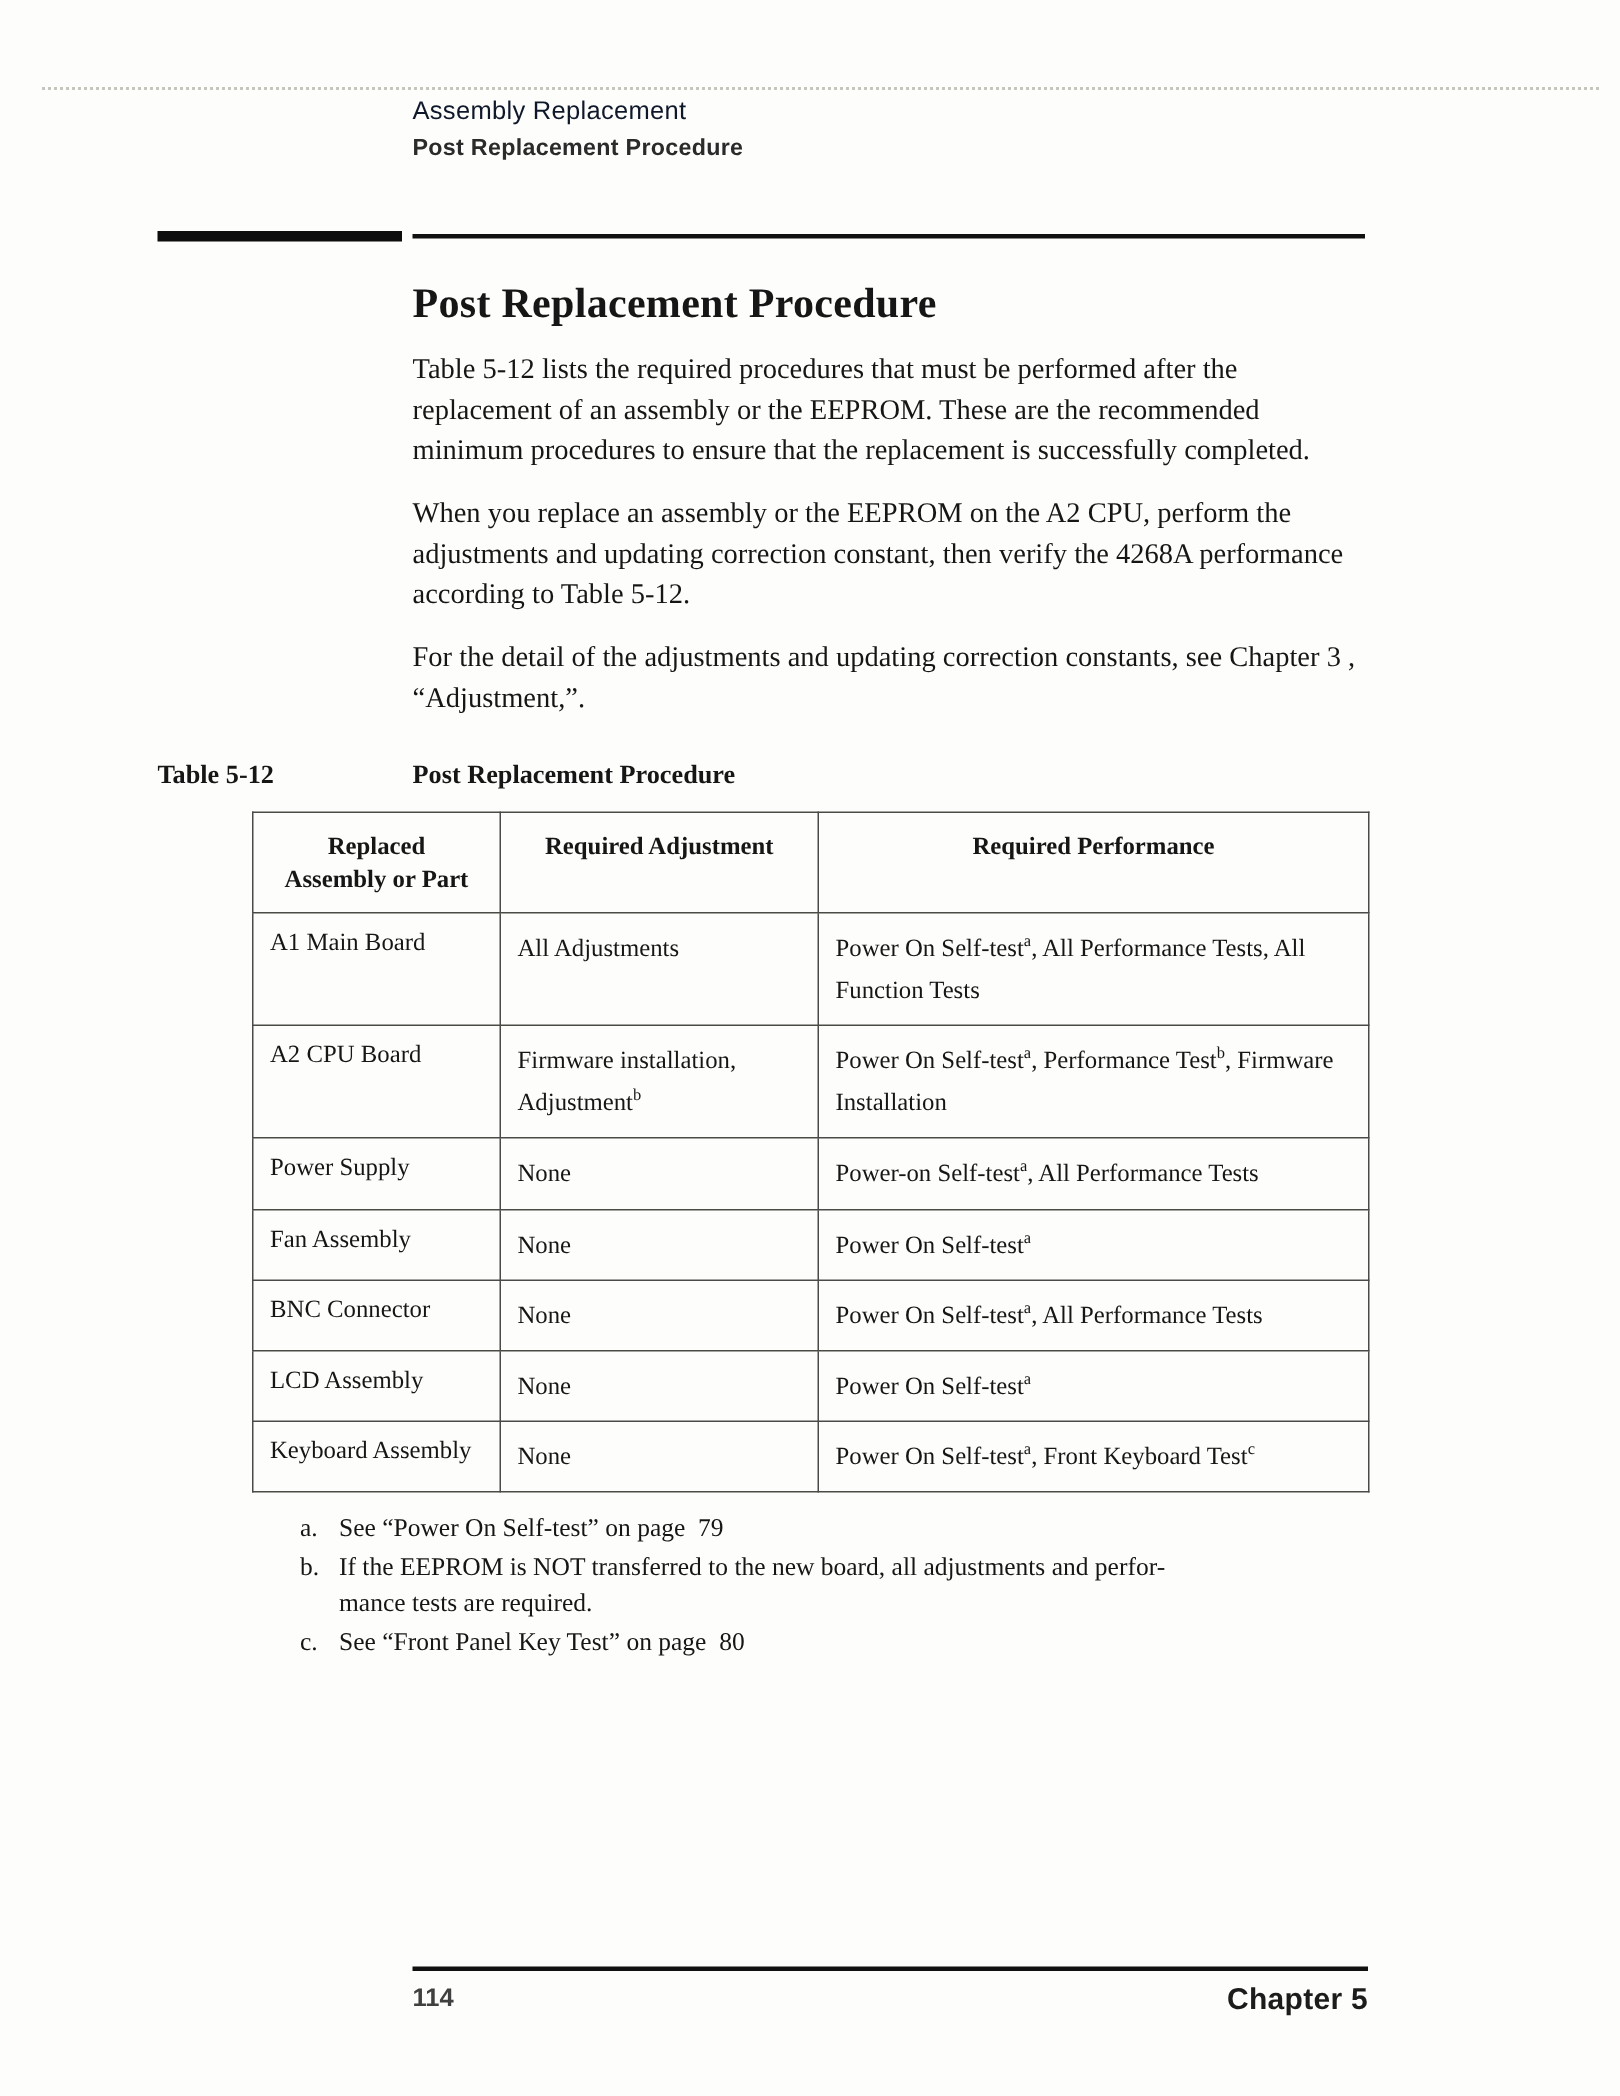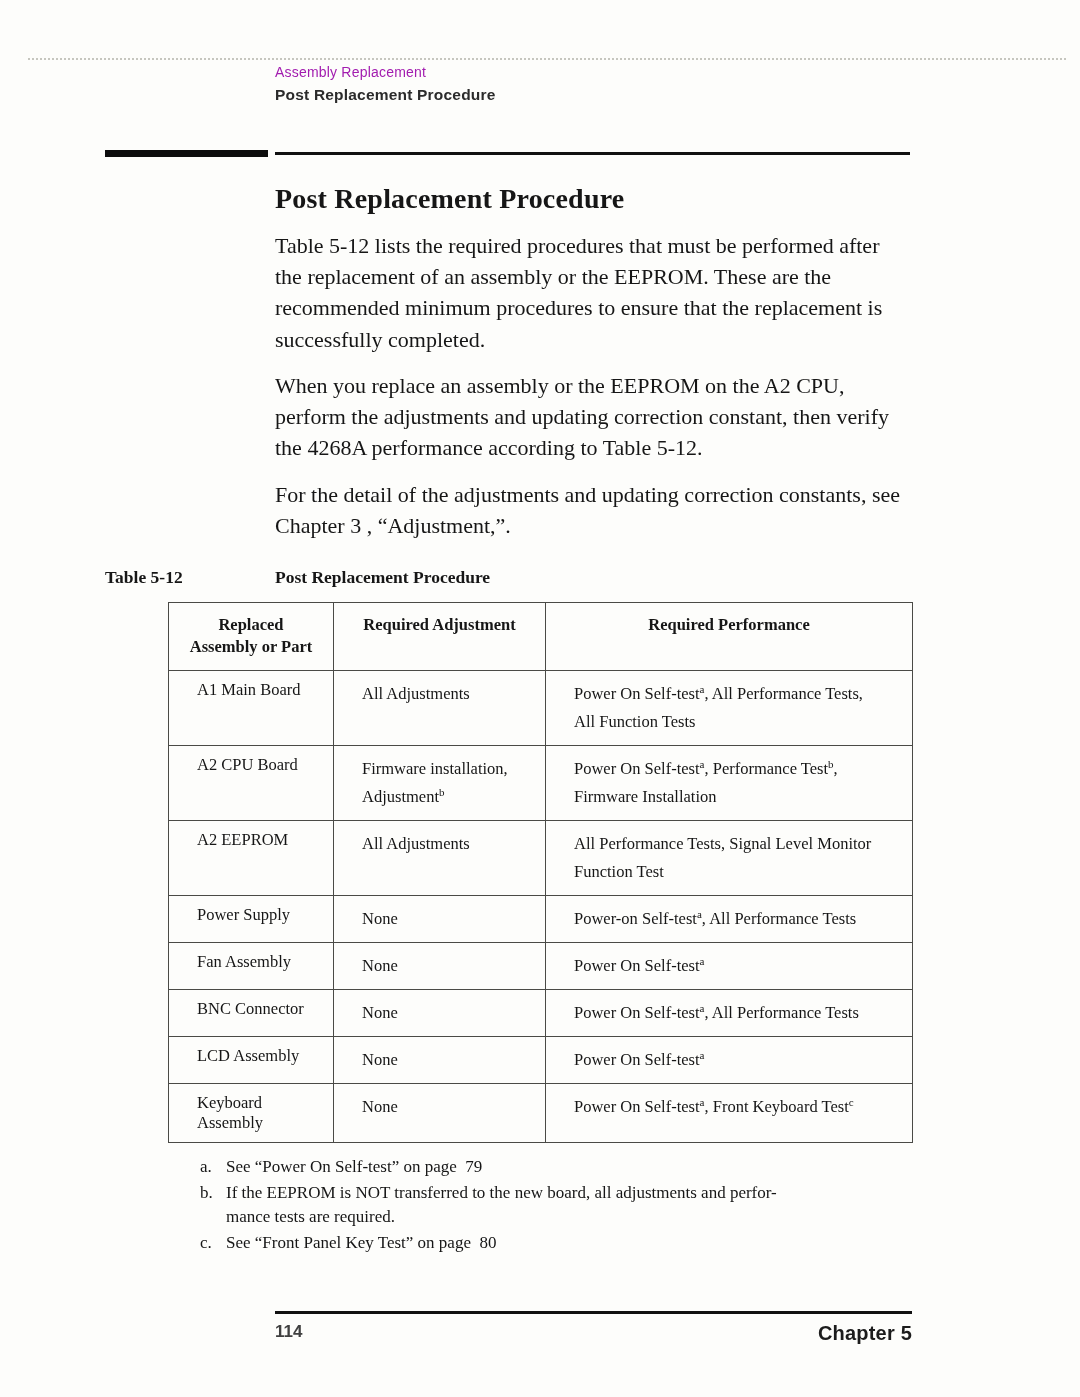--- a/index.html
+++ b/index.html
@@ -13,53 +13,53 @@
     color: #161616;
     font-family: "Liberation Serif", "DejaVu Serif", serif;
     overflow: hidden;
   }
   .top-dotted {
     position: absolute;
     top: 58px; left: 28px; right: 14px;
     border-top: 2px dotted #c6c6bf;
   }
   .running-header { margin: 64px 0 0 275px; font-family: "Liberation Sans", "DejaVu Sans", sans-serif; }
-  .running-header .line1 { font-size: 14px; color: #a21caf; letter-spacing: 0.2px; }
+  .running-header .line1 { font-size: 17px; color: #0f172a; letter-spacing: 0.2px; }
   .running-header .line2 { font-size: 15.5px; font-weight: bold; color: #2b2b2b; margin-top: 6px; letter-spacing: 0.2px; }
 
   .section-divider { display: flex; align-items: center; margin: 46px 170px 0 105px; }
   .section-divider .bar-black { width: 163px; height: 7px; background: #0d0d0d; }
   .section-divider .bar-thin { flex: 1; height: 3px; background: #111; margin-left: 7px; }
 
   .page-title {
     margin: 26px 0 0 275px;
     font-size: 28px;
     font-weight: bold;
     letter-spacing: 0.2px;
   }
   .body-copy { margin-left: 275px; width: 634px; }
-  .body-copy p { font-size: 22px; line-height: 1.42; margin-top: 15px; }
+  .body-copy p { font-size: 19px; line-height: 1.42; margin-top: 15px; }
 
   .table-caption { margin: 26px 0 0 105px; font-size: 17.5px; font-weight: bold; }
   .table-caption .cap-label { display: inline-block; width: 170px; }
   .table-caption .cap-title { display: inline-block; }
 
   table.replacement-table {
     margin: 14px 0 0 168px;
     width: 744px;
     border-collapse: collapse;
     table-layout: fixed;
     font-size: 16.5px;
   }
   table.replacement-table col.c1 { width: 165px; }
   table.replacement-table col.c2 { width: 212px; }
   table.replacement-table col.c3 { width: 367px; }
   table.replacement-table th, table.replacement-table td {
     border: 1px solid #4a4a46;
-    padding: 9px 28px;
+    padding: 9px 11px;
     vertical-align: top;
     text-align: left;
   }
   table.replacement-table th {
     text-align: center;
     font-weight: bold;
     white-space: pre-line;
     padding: 11px 8px;
     line-height: 1.35;
   }
@@ -130,25 +130,20 @@
         <td>A1 Main Board</td>
         <td class="adj">All Adjustments</td>
         <td class="verif">Power On Self-test<sup>a</sup>, All Performance Tests, All Function Tests</td>
       </tr>
       <tr>
         <td>A2 CPU Board</td>
         <td class="adj">Firmware installation, Adjustment<sup>b</sup></td>
         <td class="verif">Power On Self-test<sup>a</sup>, Performance Test<sup>b</sup>, Firmware Installation</td>
       </tr>
       <tr>
-        <td>A2 EEPROM</td>
-        <td class="adj">All Adjustments</td>
-        <td class="verif">All Performance Tests, Signal Level Monitor Function Test</td>
-      </tr>
-      <tr>
         <td>Power Supply</td>
         <td class="adj">None</td>
         <td class="verif">Power-on Self-test<sup>a</sup>, All Performance Tests</td>
       </tr>
       <tr>
         <td>Fan Assembly</td>
         <td class="adj">None</td>
         <td class="verif">Power On Self-test<sup>a</sup></td>
       </tr>
       <tr>

